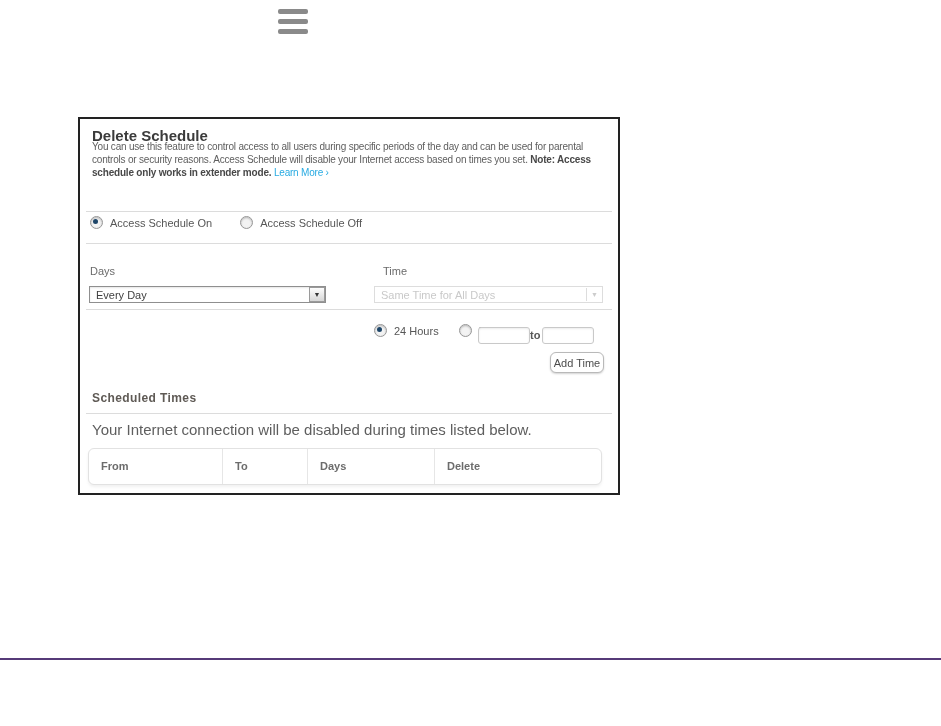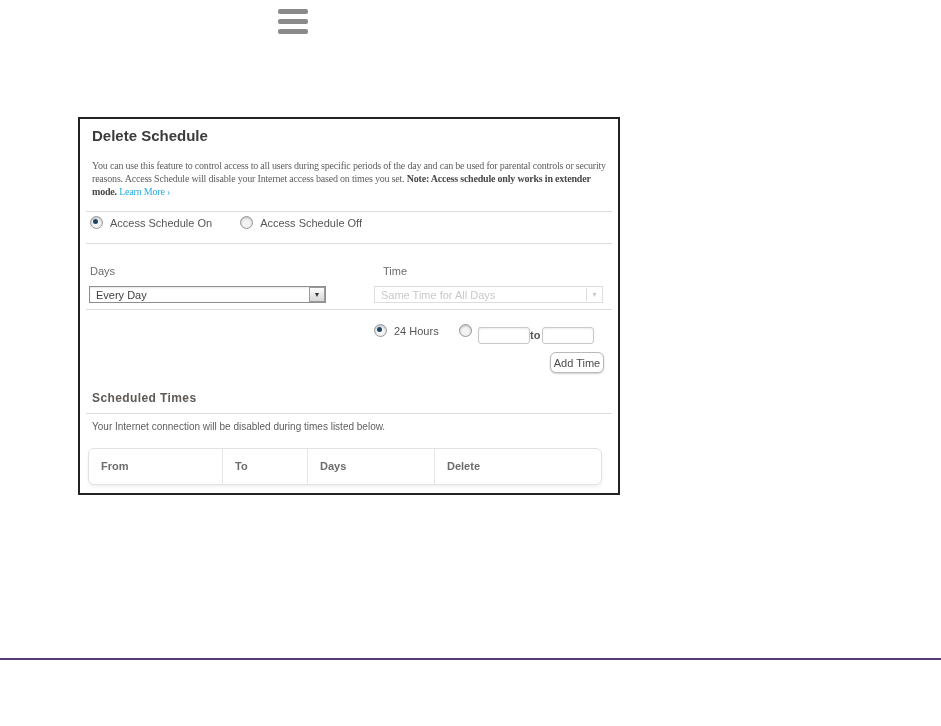--- a/index.html
+++ b/index.html
@@ -15,22 +15,22 @@
 
   
   .panel {
     position:absolute; left:78px; top:117px; width:538px; height:374px;
     border:2px solid #222222; background:#ffffff;
   }
   .panel-title {
     position:absolute; left:12px; top:8px; font-size:15px; font-weight:bold; color:#3b3b3b;
   }
   .desc {
-    position:absolute; left:12px; top:40px; width:516px;
-    font-size:10px; letter-spacing:-0.2px; line-height:13px; color:#5e5e5e;font-family:Liberation Serif, serif;
+    position:absolute; left:12px; top:21px; width:516px;
+    font-size:10px; letter-spacing:-0.2px; line-height:13px; color:#5e5e5e;
   }
   .desc b { color:#484848; }
   .link { color:#29abe2; text-decoration:none; cursor:pointer; }
 
   .hr { position:absolute; left:6px; right:6px; height:1px; background:#dcdcdc; }
   .hr1 { top:92px; } .hr2 { top:124px; } .hr3 { top:190px; } .hr4 { top:294px; }
 
   .radio-row { position:absolute; display:flex; align-items:center; }
   .row-onoff { left:10px; top:97px; }
   .row-hours { left:294px; top:205px; }
@@ -85,21 +85,21 @@
     position:absolute; left:470px; top:233px; width:54px; height:21px;
     background:#ffffff; border:1px solid #b9b9b9; border-radius:6px;
     font-size:11px; color:#4c4c4c; box-shadow:0 1px 2px rgba(0,0,0,0.18);
     cursor:pointer; font-family:"Liberation Sans", sans-serif; padding:0;
   }
 
   .sched-title {
     position:absolute; left:12px; top:272px; font-size:12px; font-weight:bold;
     color:#5f5a55; letter-spacing:0.4px;
   }
-  .sched-note { position:absolute; left:12px; top:302px; font-size:10px; color:#5e5e5e; }
+  .sched-note { position:absolute; left:12px; top:302px; font-size:15px; color:#5e5e5e; }
 
   .stable {
     position:absolute; left:8px; top:329px; width:514px; height:37px;
     border:1px solid #e2e2e2; border-radius:6px; box-sizing:border-box;
     box-shadow:0 2px 3px rgba(0,0,0,0.06); display:flex; background:#ffffff; overflow:hidden;
   }
   .scol {
     line-height:35px; padding-left:12px; font-size:11px; font-weight:bold; color:#6c6c6c;
     border-right:1px solid #e6e6e6; box-sizing:border-box; flex:none;
   }

